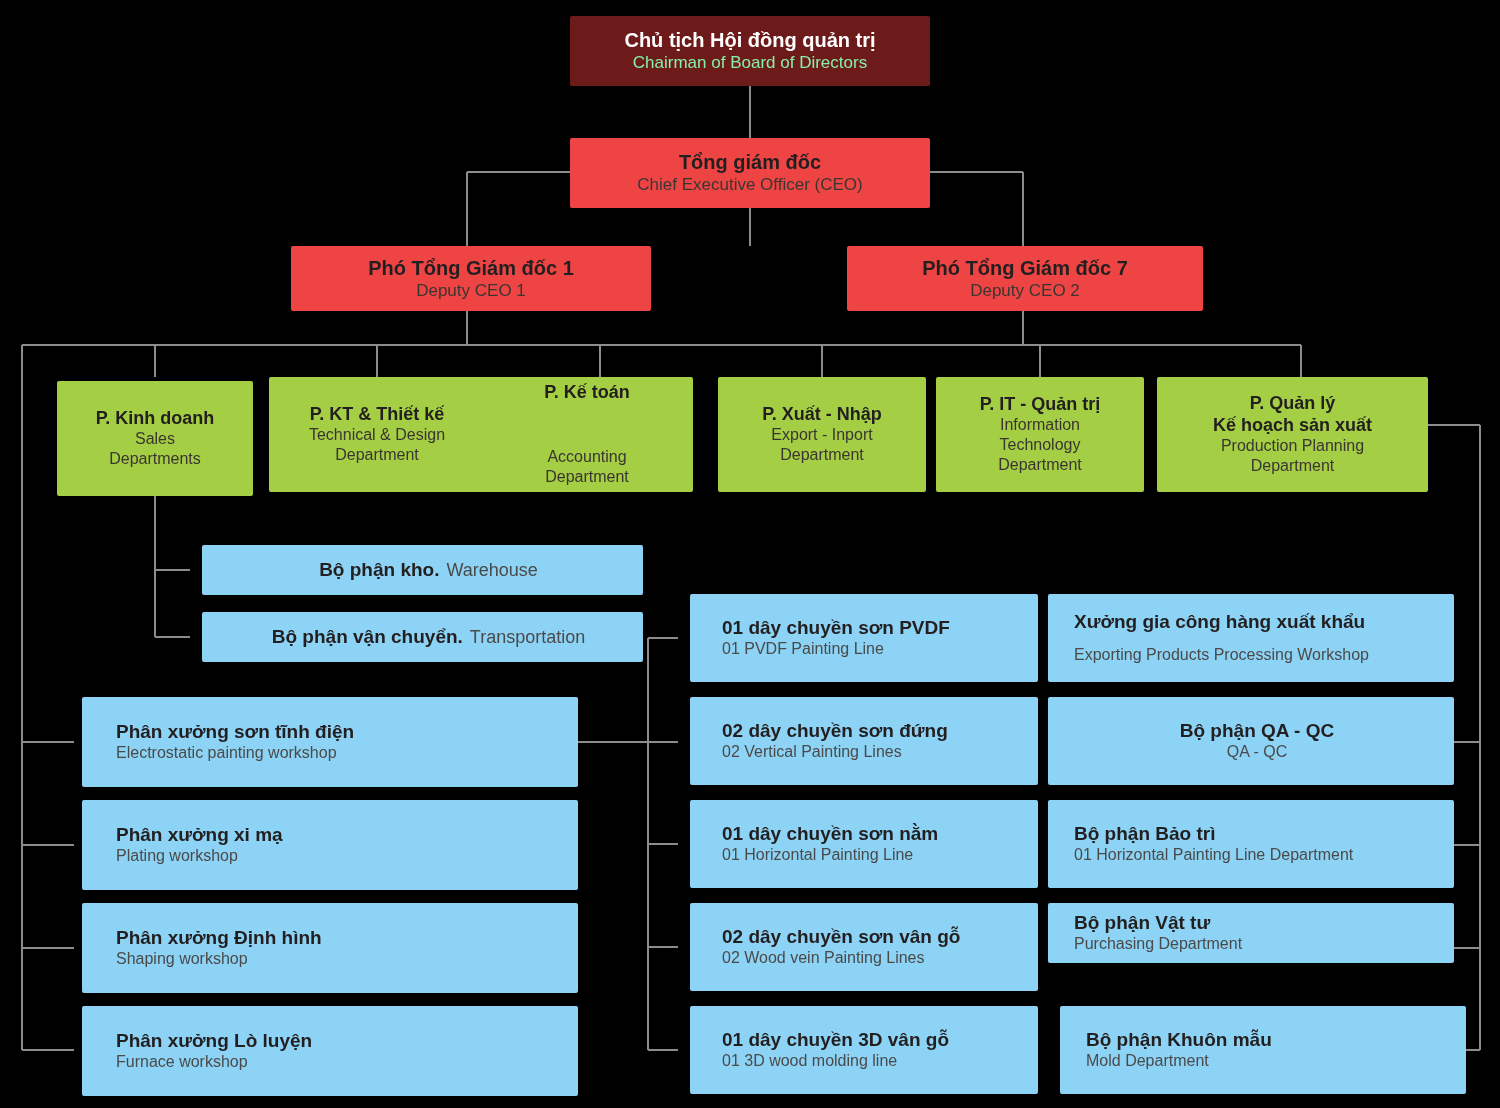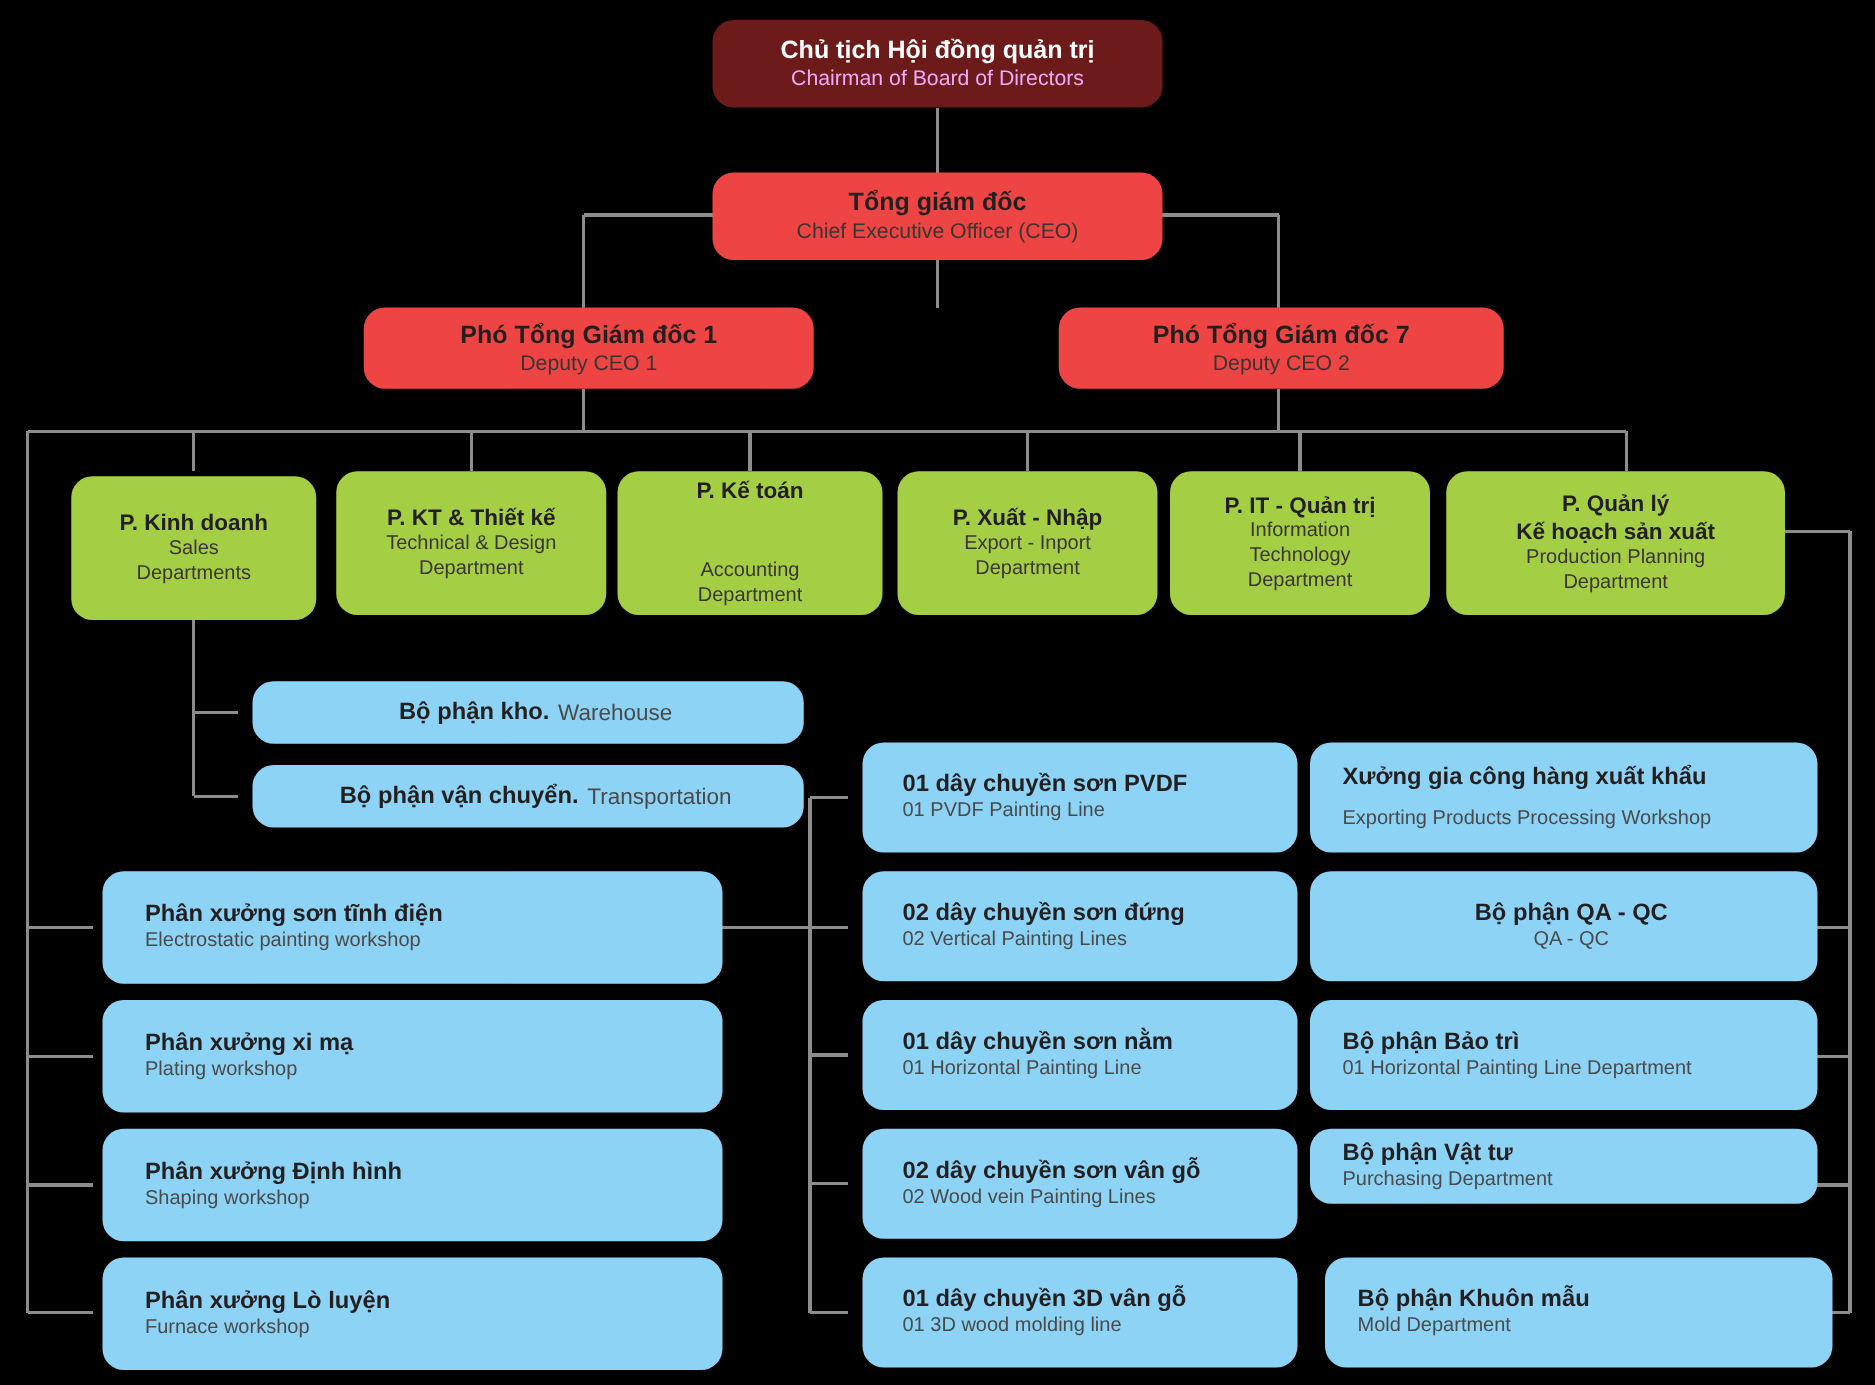--- a/index.html
+++ b/index.html
@@ -18,36 +18,36 @@
     background: #000000;
   }
   #wires {
     position: absolute;
     left: 0; top: 0;
     width: 1500px; height: 1108px;
     pointer-events: none;
   }
   .node {
     position: absolute;
-    border-radius: 17px;
+    border-radius: 2px;
     display: flex;
     flex-direction: column;
     justify-content: center;
     z-index: 3;
   }
   .node.center { align-items: center; text-align: center; }
   .node.left   { align-items: flex-start; text-align: left; padding-left: 34px; padding-right: 14px; margin-left: 12px; }
 
   .ttl { font-weight: bold; line-height: 1.2; }
   .sub { line-height: 1.25; }
 
   
   .n-chairman { background: #6D1A1A; }
   .n-chairman .ttl { color: #FFFFFF; font-size: 20px; }
-  .n-chairman .sub { color: #f0abfc; font-size: 17px; font-weight: normal; }
+  .n-chairman .sub { color: #86efac; font-size: 17px; font-weight: normal; }
 
   
   .n-exec { background: #ef4444; }
   .n-exec .ttl { color: #231F20; font-size: 20px; }
   .n-exec .sub { color: #3B3532; font-size: 17px; font-weight: normal; }
 
   
   .n-dept { background: #A4CE43; padding: 6px 8px; }
   .n-dept .ttl { color: #231F20; font-size: 18px; }
   .n-dept .sub { color: #3B3532; font-size: 16px; font-weight: normal; }
@@ -138,21 +138,21 @@
   <div class="node center n-dept" style="left:57px; top:381px; width:196px; height:115px;">
     <div class="ttl">P. Kinh doanh</div>
     <div class="sub" style="white-space:pre-line;">Sales
 Departments</div>
   </div>
   <div class="node center n-dept" style="left:269px; top:377px; width:216px; height:115px;">
     <div class="ttl">P. KT &amp; Thiết kế</div>
     <div class="sub" style="white-space:pre-line;">Technical &amp; Design
 Department</div>
   </div>
-  <div class="node center n-dept" style="left:494px; top:377px; width:212px; height:115px;gap:44px;">
+  <div class="node center n-dept" style="left:481px; top:377px; width:212px; height:115px;gap:44px;">
     <div class="ttl">P. Kế toán</div>
     <div class="sub" style="white-space:pre-line;">Accounting
 Department</div>
   </div>
   <div class="node center n-dept" style="left:718px; top:377px; width:208px; height:115px;">
     <div class="ttl">P. Xuất - Nhập</div>
     <div class="sub" style="white-space:pre-line;">Export - Inport
 Department</div>
   </div>
   <div class="node center n-dept" style="left:936px; top:377px; width:208px; height:115px;">

